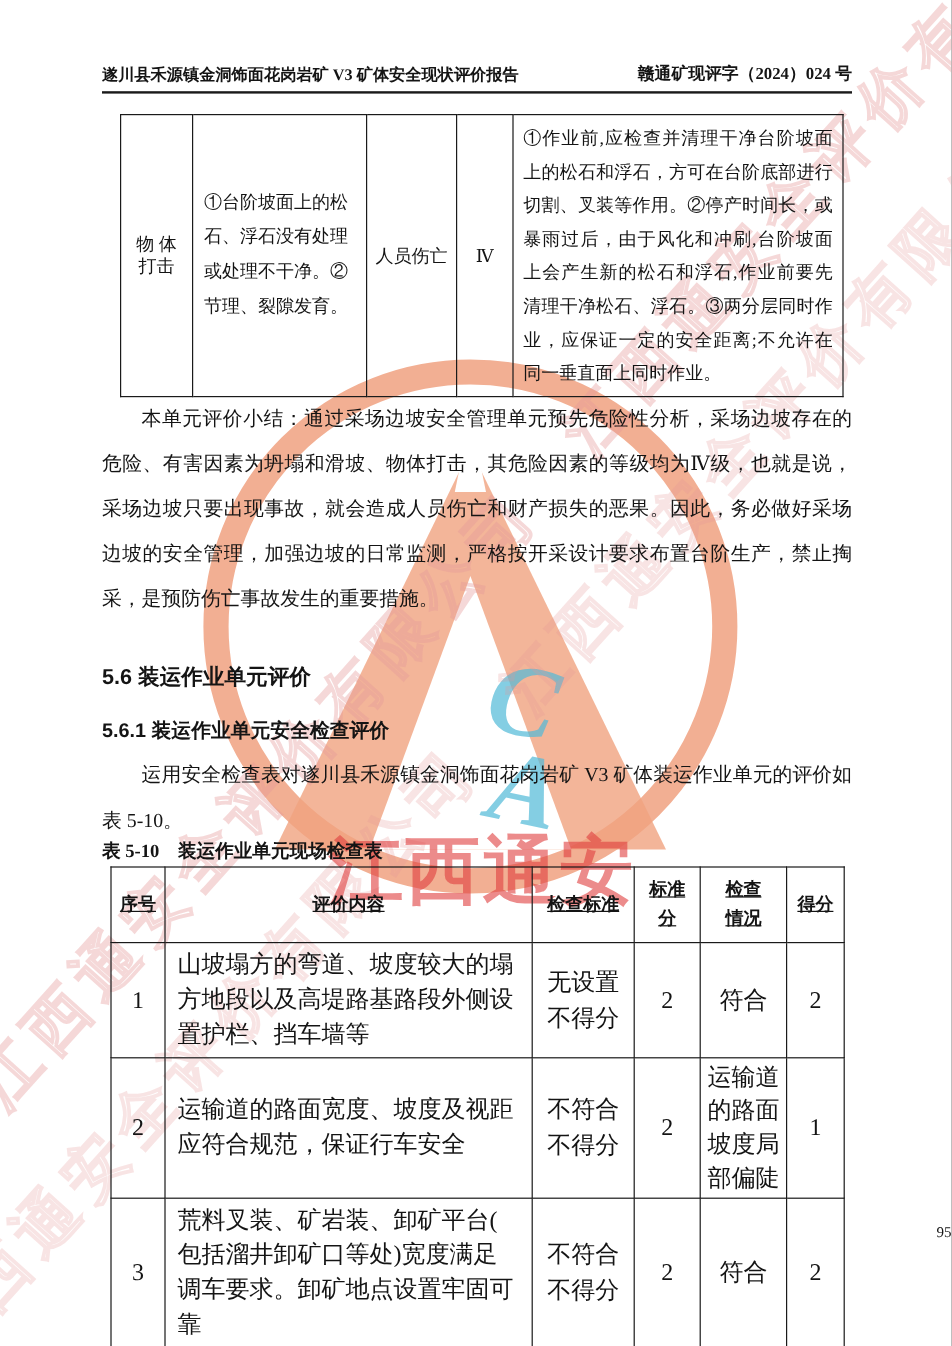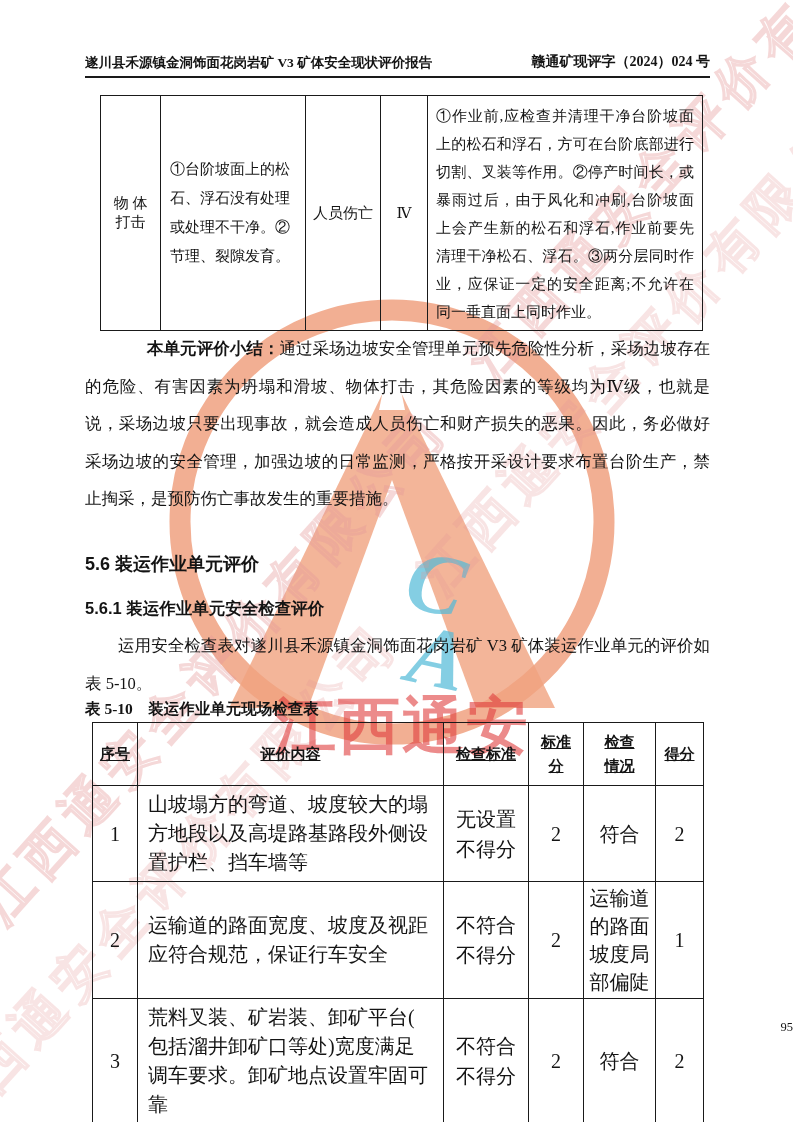--- a/index.html
+++ b/index.html
@@ -36,21 +36,21 @@
   .td-prewrap{white-space:pre-line;}
   .hazard-causes{padding:4px 9px;line-height:29px;text-align:left;}
   .hazard-measures{padding:6px 8px 4px 8px;line-height:28px;font-size:14.6px;text-align:justify;vertical-align:top;}
 
   .body-par{
     position:absolute;left:85px;width:625px;font-size:16.5px;line-height:37.5px;
     text-align:justify;text-indent:2em;margin:0;
   }
   .par-summary{top:330px;}
   .par-intro{top:627px;}
-  .b{font-weight:bold;margin-left:29px;}
+  .b{font-weight:normal;}
   .h-major{
     position:absolute;left:85px;top:552px;font-size:18px;font-weight:bold;margin:0;
     font-family:"Liberation Sans","DejaVu Sans",sans-serif;
   }
   .h-minor{
     position:absolute;left:85px;top:598px;font-size:16.5px;font-weight:bold;margin:0;
     font-family:"Liberation Sans","DejaVu Sans",sans-serif;
   }
   .tbl-caption{
     position:absolute;left:85px;top:699px;width:625px;text-align:left;

